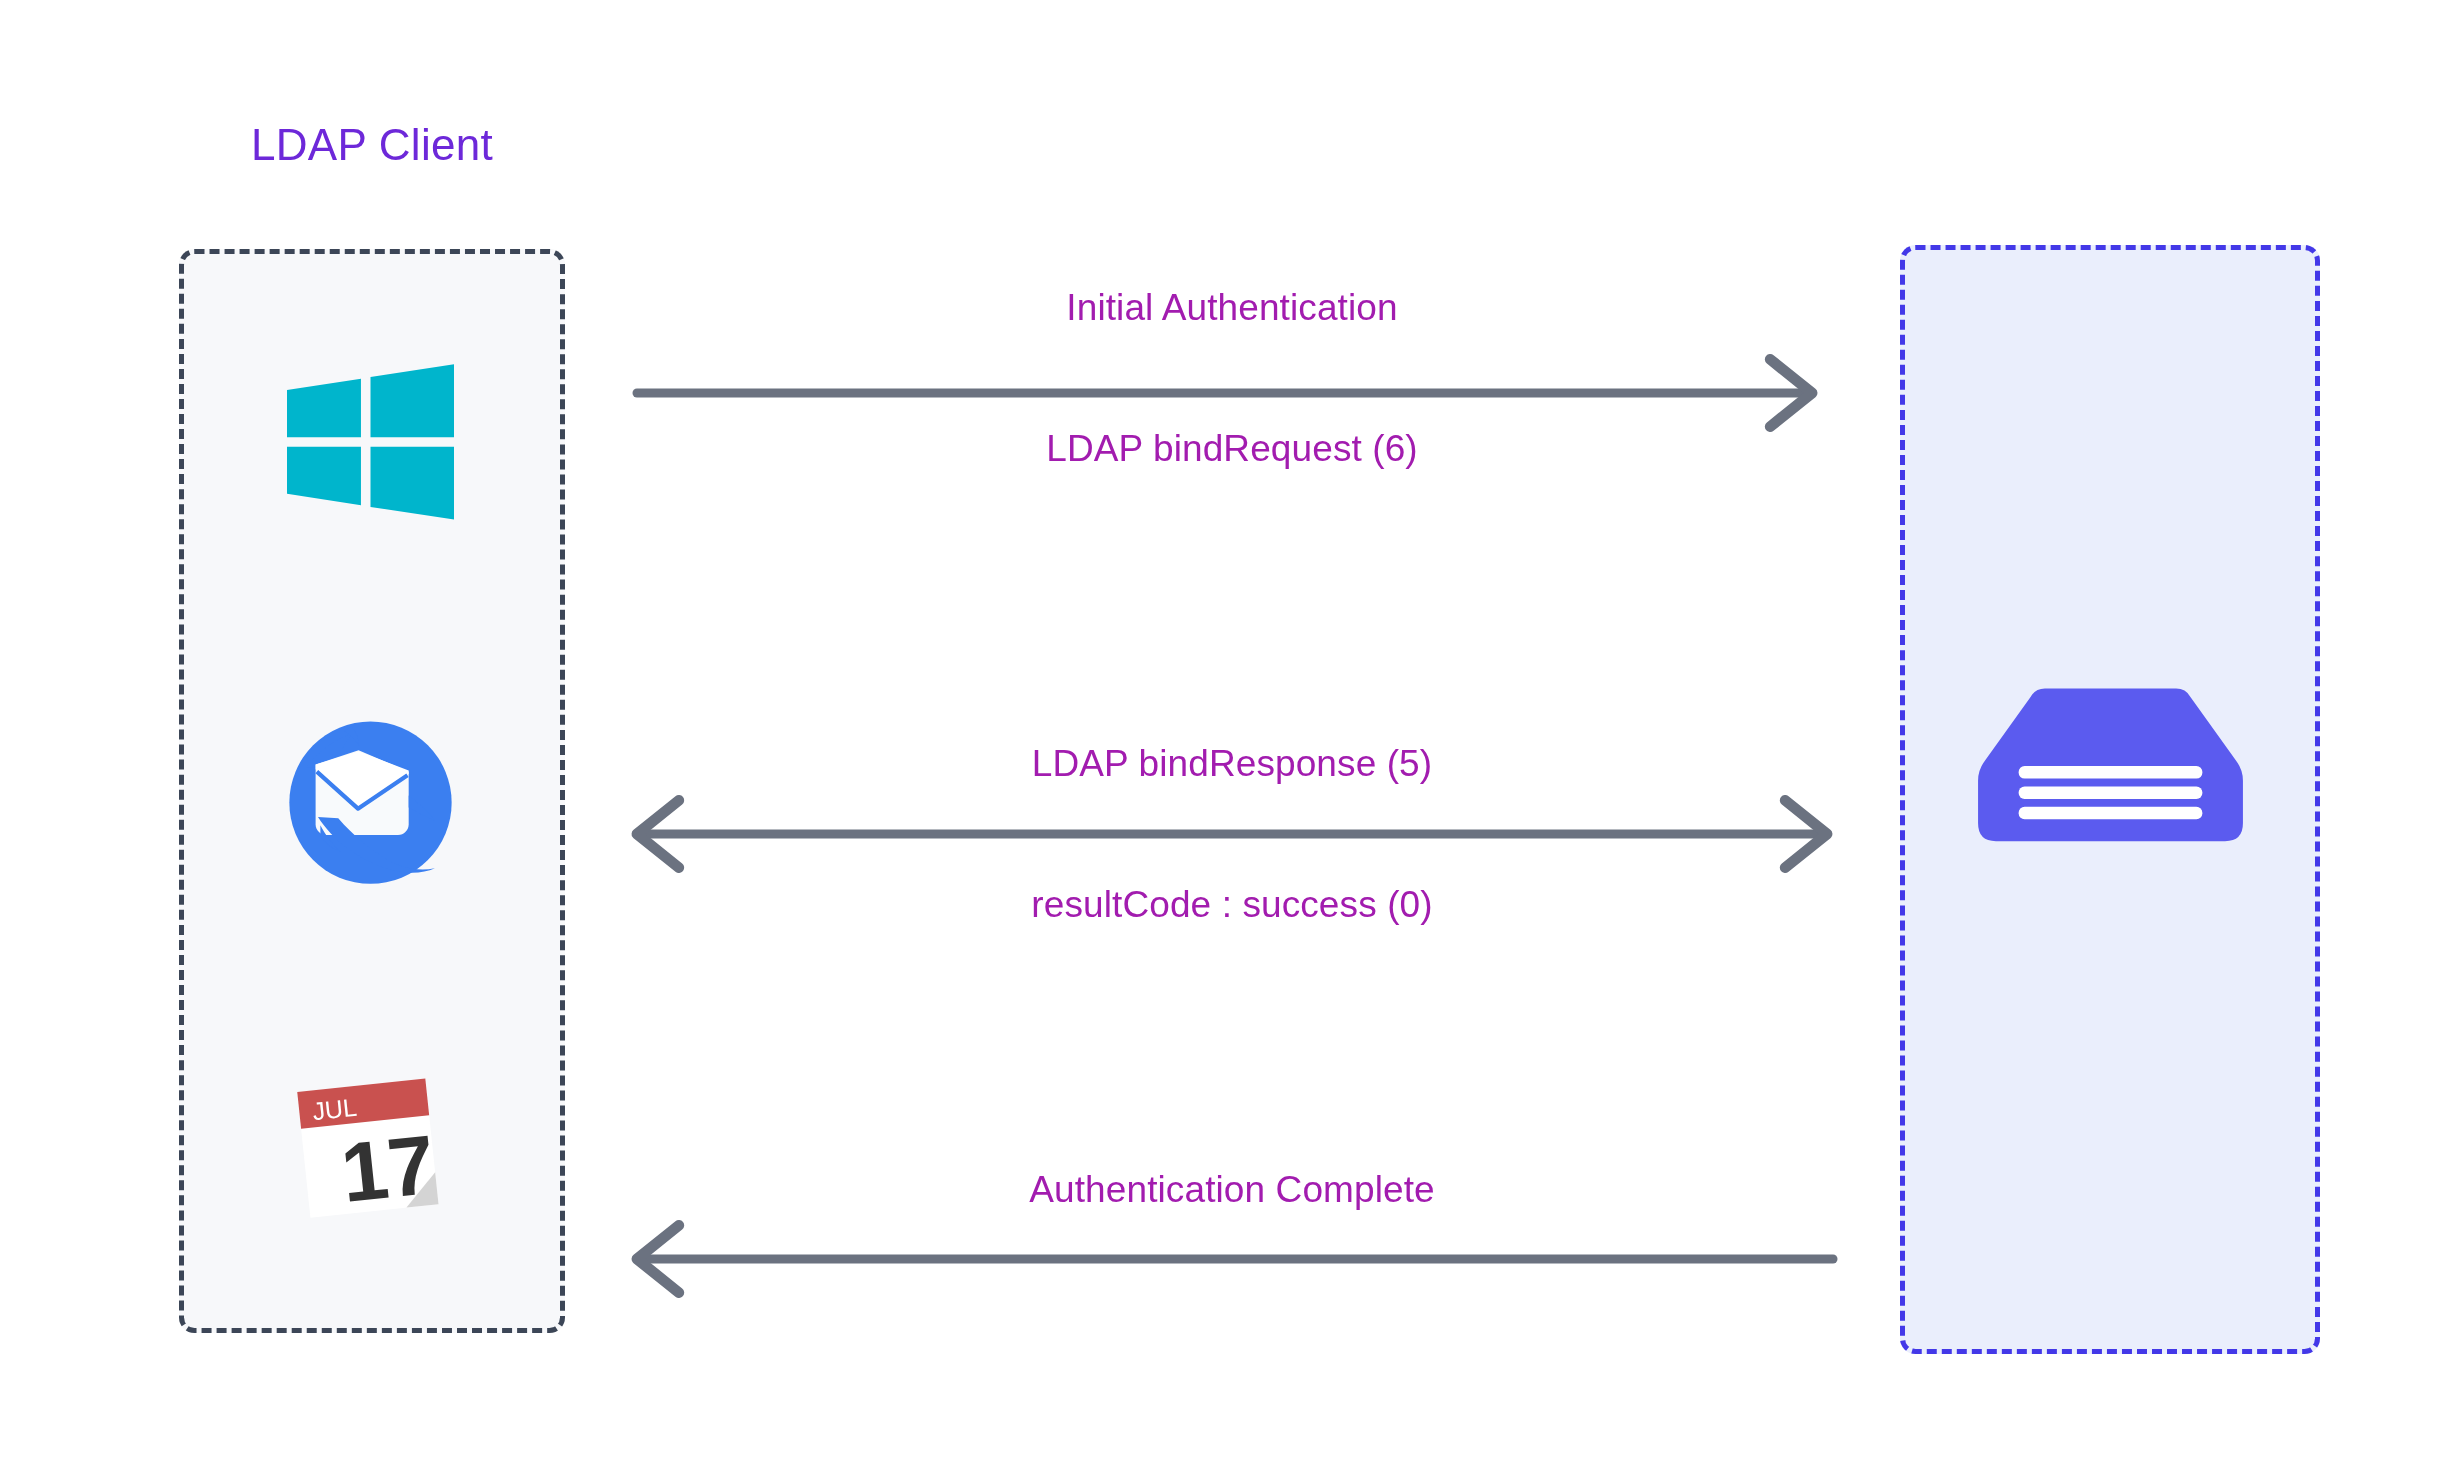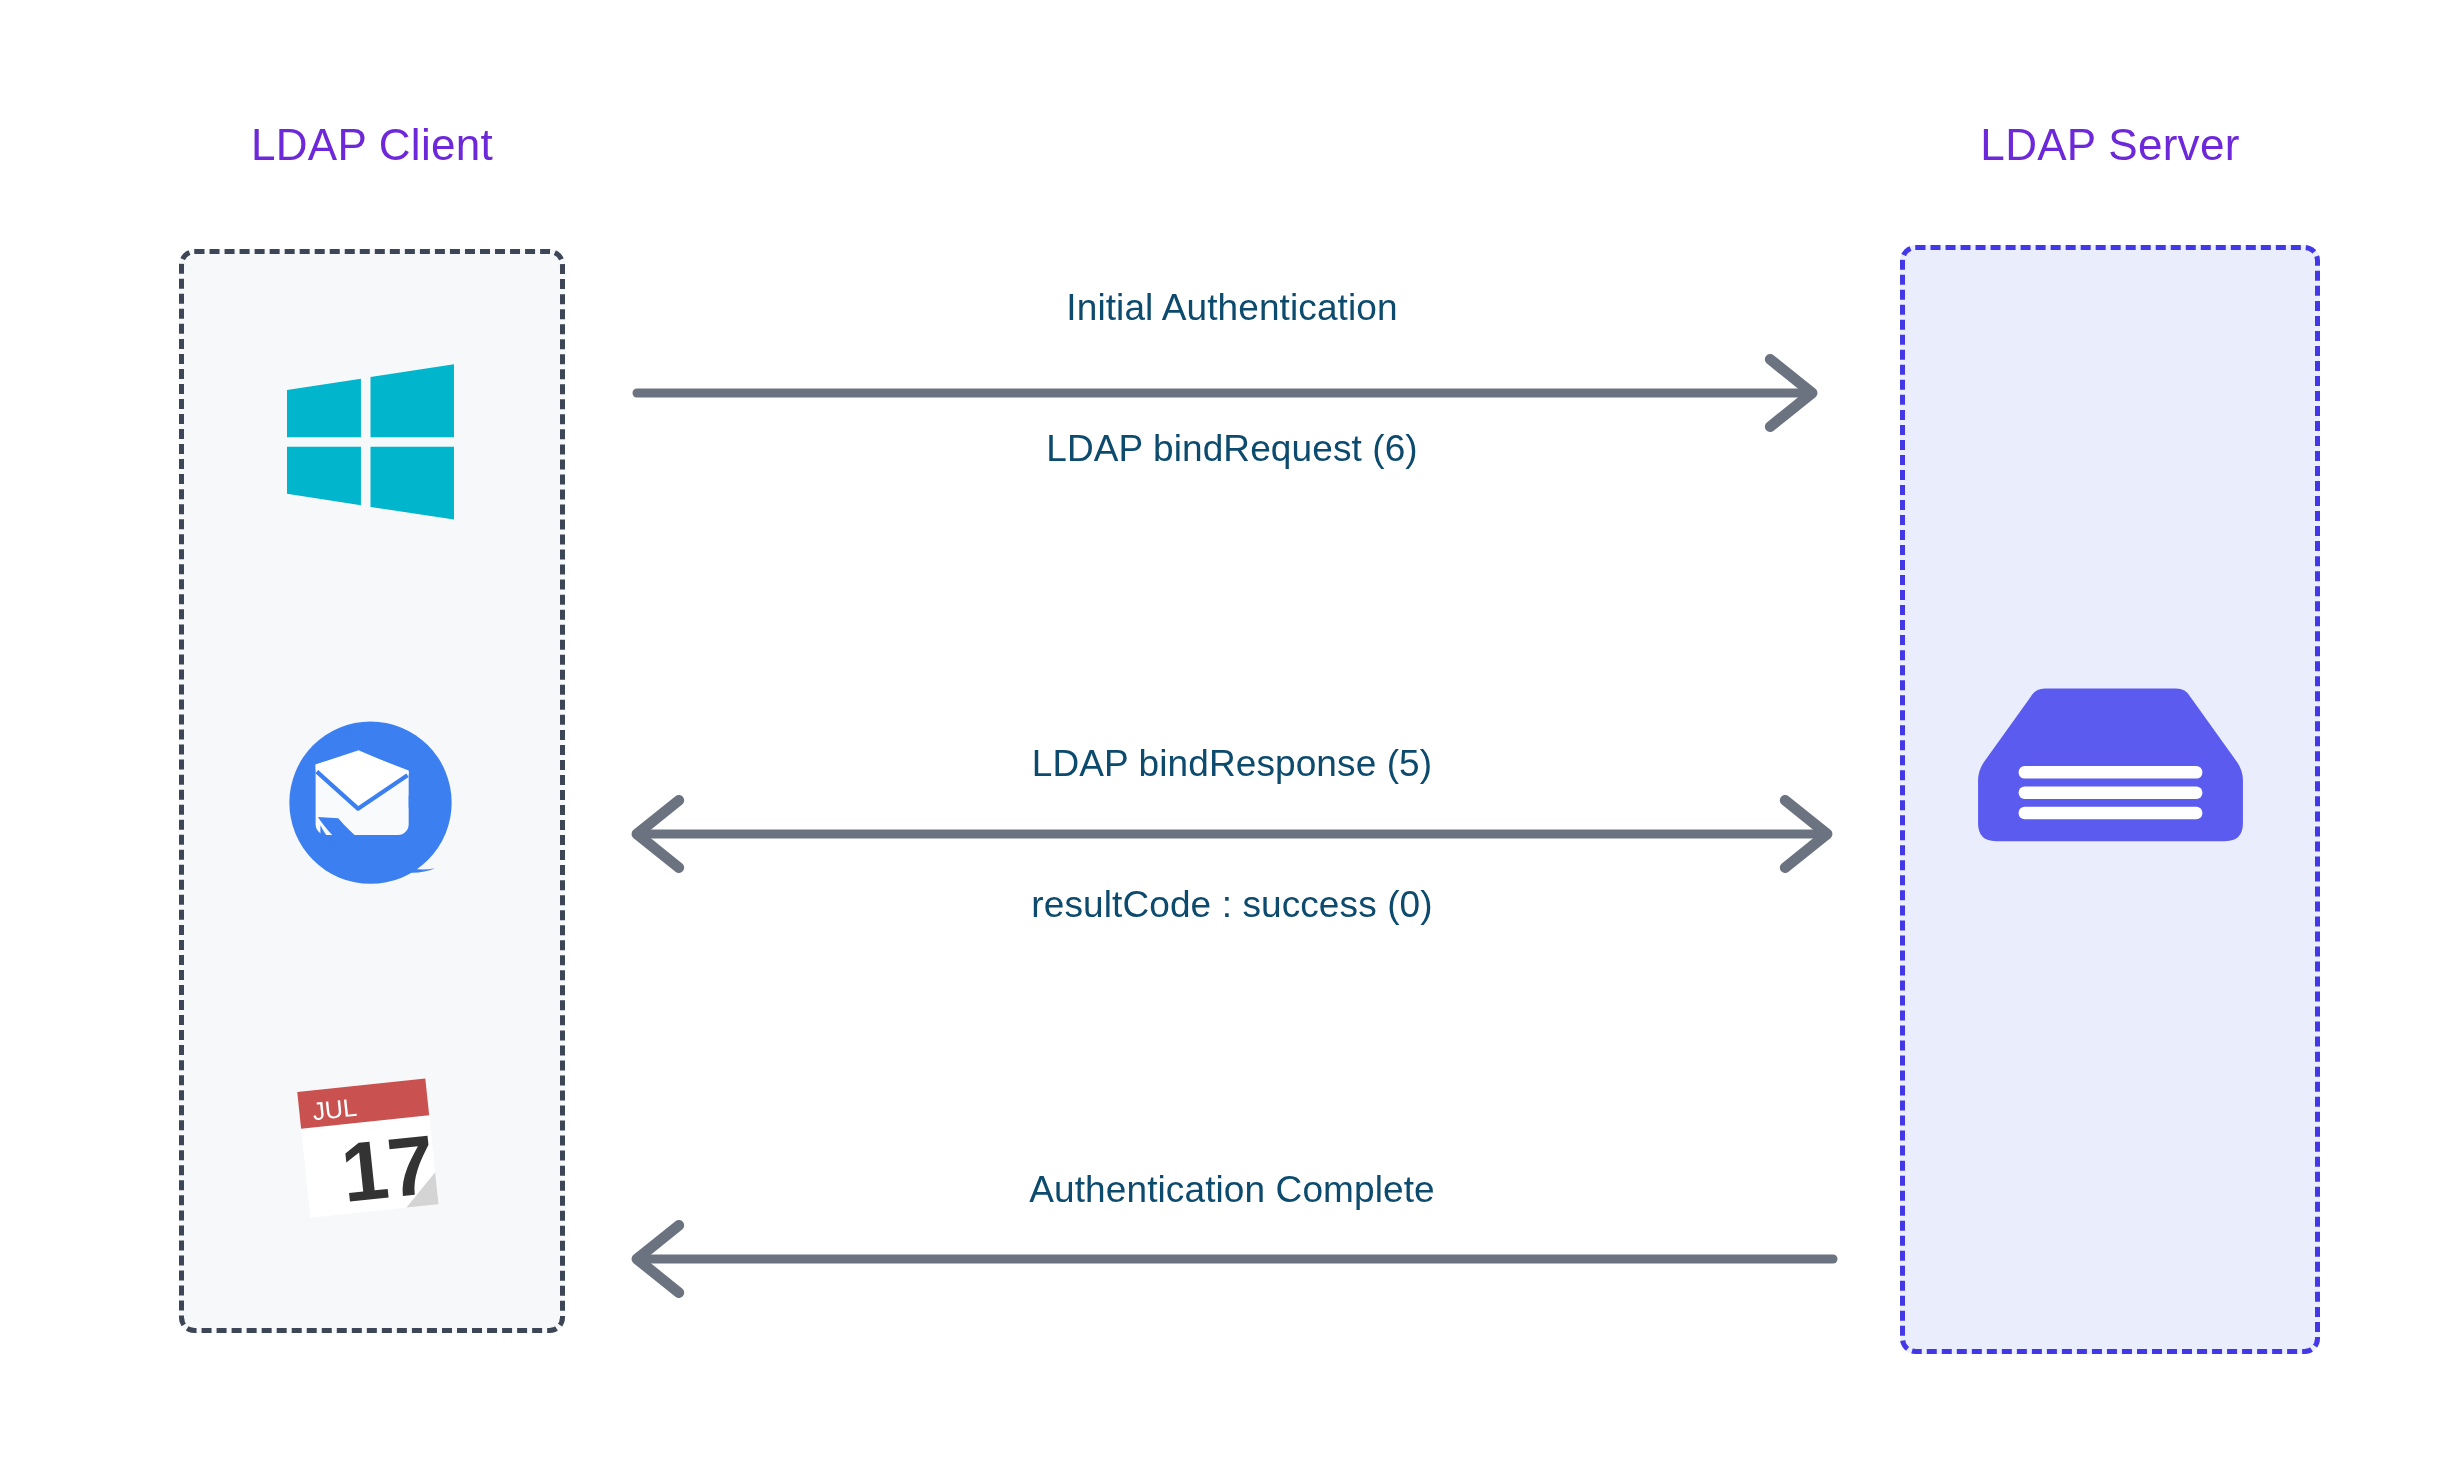--- a/index.html
+++ b/index.html
@@ -64,21 +64,21 @@
   #windows-icon-slot     { left: 281px;  top: 359px;  width: 179px; height: 167px; }
   #thunderbird-icon-slot { left: 281px;  top: 712px; width: 179px; height: 179px; }
   #calendar-icon-slot    { left: 272px;  top: 1067px; width: 191px; height: 155px; }
   #server-icon-slot      { left: 1967px; top: 679px; width: 287px; height: 173px; }
 
   
   .msg-label {
     position: absolute;
     font-size: 37px;
     font-weight: 400;
-    color: #0c4a6e;
+    color: #a21caf;
     text-align: center;
     white-space: nowrap;
     letter-spacing: 0.1px;
   }
   .arrow-wrap {
     position: absolute;
     height: 108px;
   }
   .arrow-wrap svg { display: block; width: 100%; height: 100%; }
 
@@ -96,21 +96,20 @@
   #msg3-label-top  { left: 625px; top: 1169px; width: 1214px; text-align: center; }
   #msg3-arrow      { left: 619px; top: 1205px; width: 1226px; }
 </style>
 </head>
 <body>
 
 <div id="canvas">
 
   <div class="col-title" id="client-title">LDAP Client</div>
 
-  <div class="col-title" id="server-title">LDAP Server</div>
 
   <div class="zone" id="client-zone"></div>
   <div class="zone" id="server-zone"></div>
 
   <div class="icon-slot" id="windows-icon-slot">
     <svg viewBox="0 0 300 280" width="179" height="167" aria-hidden="true">
       <polygon points="10,52 134,33 134,131 10,131" fill="#00b5cc"></polygon>
       <polygon points="150,30 290,9 290,131 150,131" fill="#00b5cc"></polygon>
       <polygon points="10,147 134,147 134,245 10,226" fill="#00b5cc"></polygon>
       <polygon points="150,147 290,147 290,269 150,248" fill="#00b5cc"></polygon>

